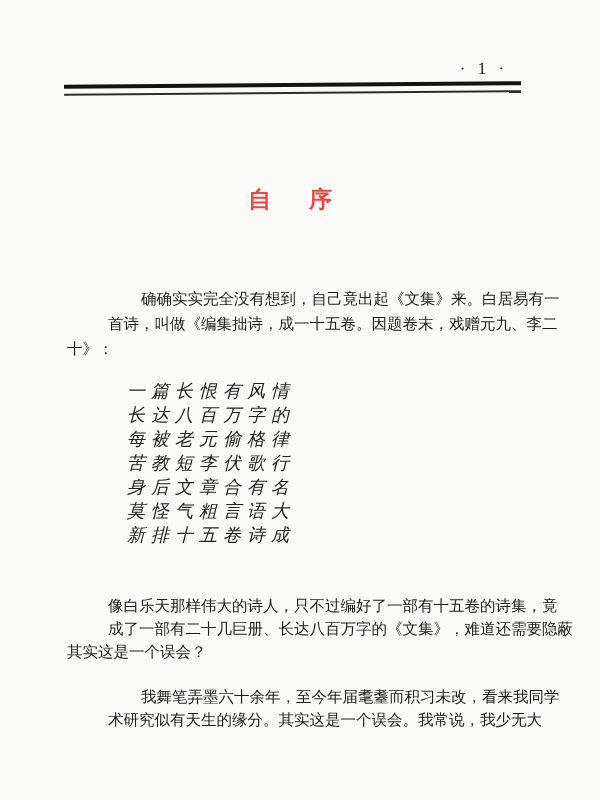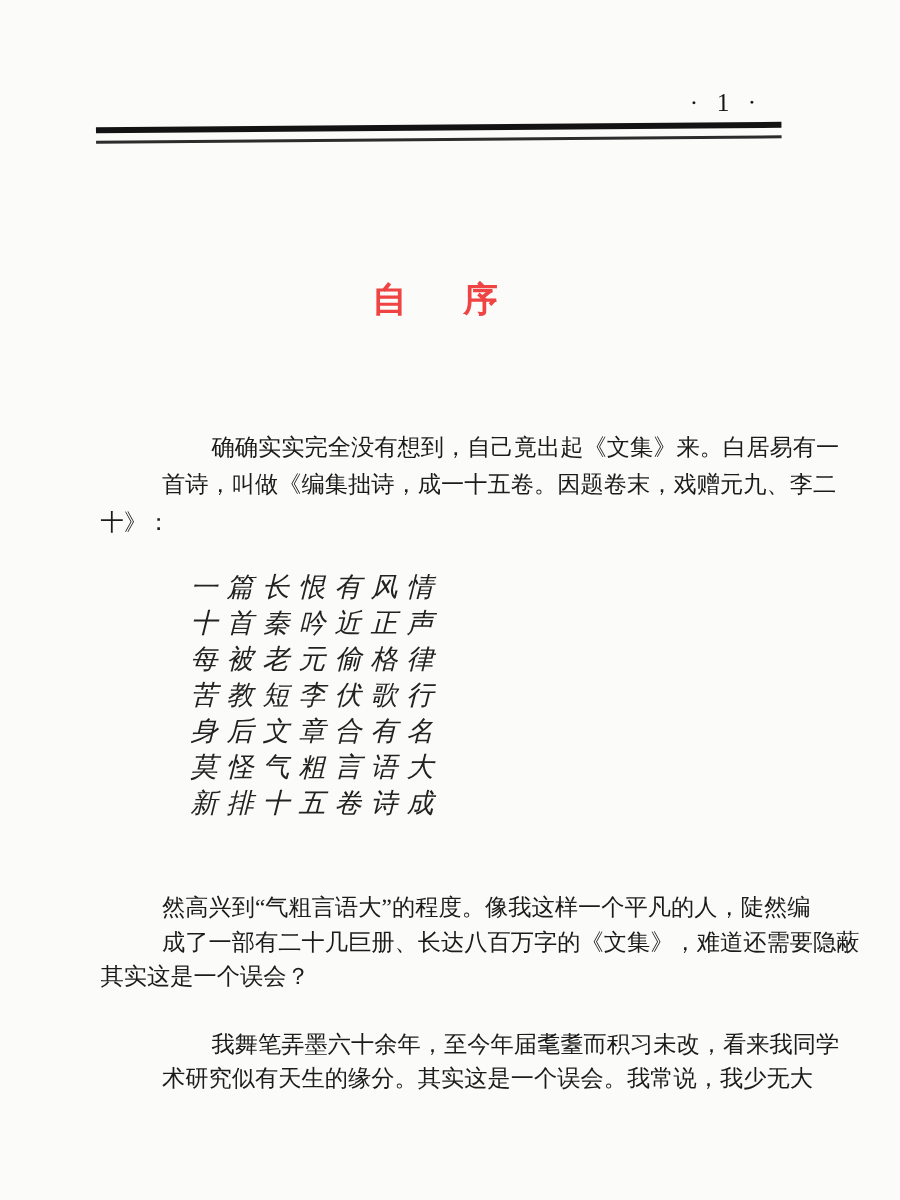--- a/index.html
+++ b/index.html
@@ -111,30 +111,30 @@
   <div class="title">自 序</div>
 
   <div class="para para-intro">
     <div class="line fill indent">确确实实完全没有想到，自己竟出起《文集》来。白居易有一</div>
     <div class="line fill">首诗，叫做《编集拙诗，成一十五卷。因题卷末，戏赠元九、李二</div>
     <div class="line">十》：</div>
   </div>
 
   <div class="poem">
     <div class="line">一篇长恨有风情</div>
-    <div class="line">十首秦吟近正声</div>
+    <div class="line">长达八百万字的</div>
     <div class="line">每被老元偷格律</div>
     <div class="line">苦教短李伏歌行</div>
     <div class="line">身后文章合有名</div>
     <div class="line">莫怪气粗言语大</div>
     <div class="line">新排十五卷诗成</div>
   </div>
 
   <div class="para para-2">
-    <div class="line fill">然高兴到“气粗言语大”的程度。像我这样一个平凡的人，陡然编</div>
+    <div class="line fill">像白乐天那样伟大的诗人，只不过编好了一部有十五卷的诗集，竟</div>
     <div class="line fill">成了一部有二十几巨册、长达八百万字的《文集》，难道还需要隐蔽</div>
     <div class="line">其实这是一个误会？</div>
   </div>
 
   <div class="para para-3">
     <div class="line fill indent">我舞笔弄墨六十余年，至今年届耄耋而积习未改，看来我同学</div>
     <div class="line fill">术研究似有天生的缘分。其实这是一个误会。我常说，我少无大</div>
   </div>
 
 </div>

